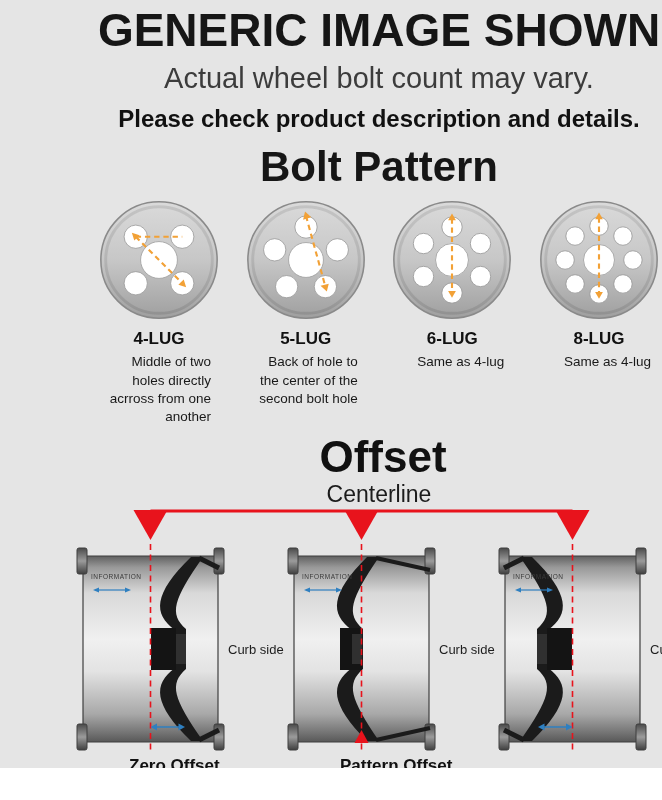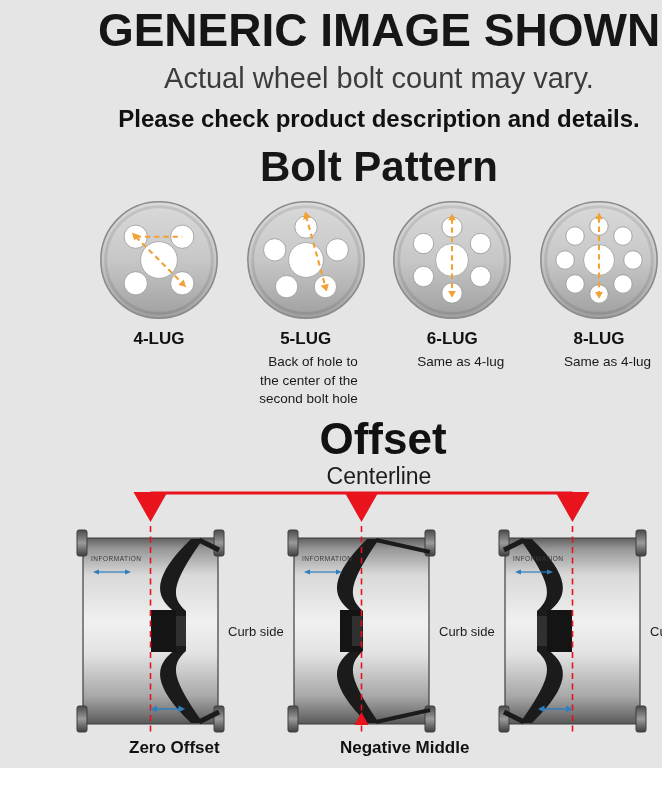--- a/index.html
+++ b/index.html
@@ -94,20 +94,21 @@
         <circle cx="41" cy="41" r="12" fill="#fff" stroke="#939393" stroke-width="0.8"></circle>
         <circle cx="41" cy="89" r="12" fill="#fff" stroke="#939393" stroke-width="0.8"></circle>
         <circle cx="89" cy="89" r="12" fill="#fff" stroke="#939393" stroke-width="0.8"></circle>
         <circle cx="65" cy="65" r="19" fill="#fff" stroke="#a2a2a2" stroke-width="0.9"></circle>
         <line x1="41" y1="41" x2="89" y2="89" stroke="#f2a136" stroke-width="2.2" stroke-dasharray="5.5,4"></line>
         <line x1="41" y1="41" x2="89" y2="41" stroke="#f2a136" stroke-width="2.2" stroke-dasharray="5.5,4"></line>
         <polygon points="37,37 45,39.5 39.5,45" fill="#f2a136"></polygon>
         <polygon points="93,93 85,90.5 90.5,85" fill="#f2a136"></polygon>
       </svg>
       <div class="bolt-label">4-LUG</div>
+      <div class="bolt-desc">Middle of two holes directly acrross from one another</div>
     </div>
 
     <div class="bolt-col">
       <svg width="126" height="126" viewBox="0 0 130 130">
         <circle cx="65" cy="65" r="60" fill="url(#bpFace)" stroke="#8a8a8a" stroke-width="1.6"></circle>
         <circle cx="65" cy="65" r="55" fill="none" stroke="#00000018" stroke-width="3"></circle>
         <circle cx="65" cy="31" r="11.5" fill="#fff" stroke="#939393" stroke-width="0.8"></circle>
         <circle cx="32.7" cy="54.5" r="11.5" fill="#fff" stroke="#939393" stroke-width="0.8"></circle>
         <circle cx="45" cy="92.5" r="11.5" fill="#fff" stroke="#939393" stroke-width="0.8"></circle>
         <circle cx="85" cy="92.5" r="11.5" fill="#fff" stroke="#939393" stroke-width="0.8"></circle>
@@ -247,16 +248,16 @@
     </div>
 
     <div class="end-cell">Curb side</div>
 
   </div>
 
   <div class="offset-label-row">
     <div class="gap-cell"></div>
     <div class="wheel-cell offset-name">Zero Offset</div>
     <div class="gap-cell"></div>
-    <div class="wheel-cell offset-name">Negative Middle</div>
+    <div class="wheel-cell offset-name">Pattern Offset</div>
   </div>
 
 </div>
 
 </body></html>

